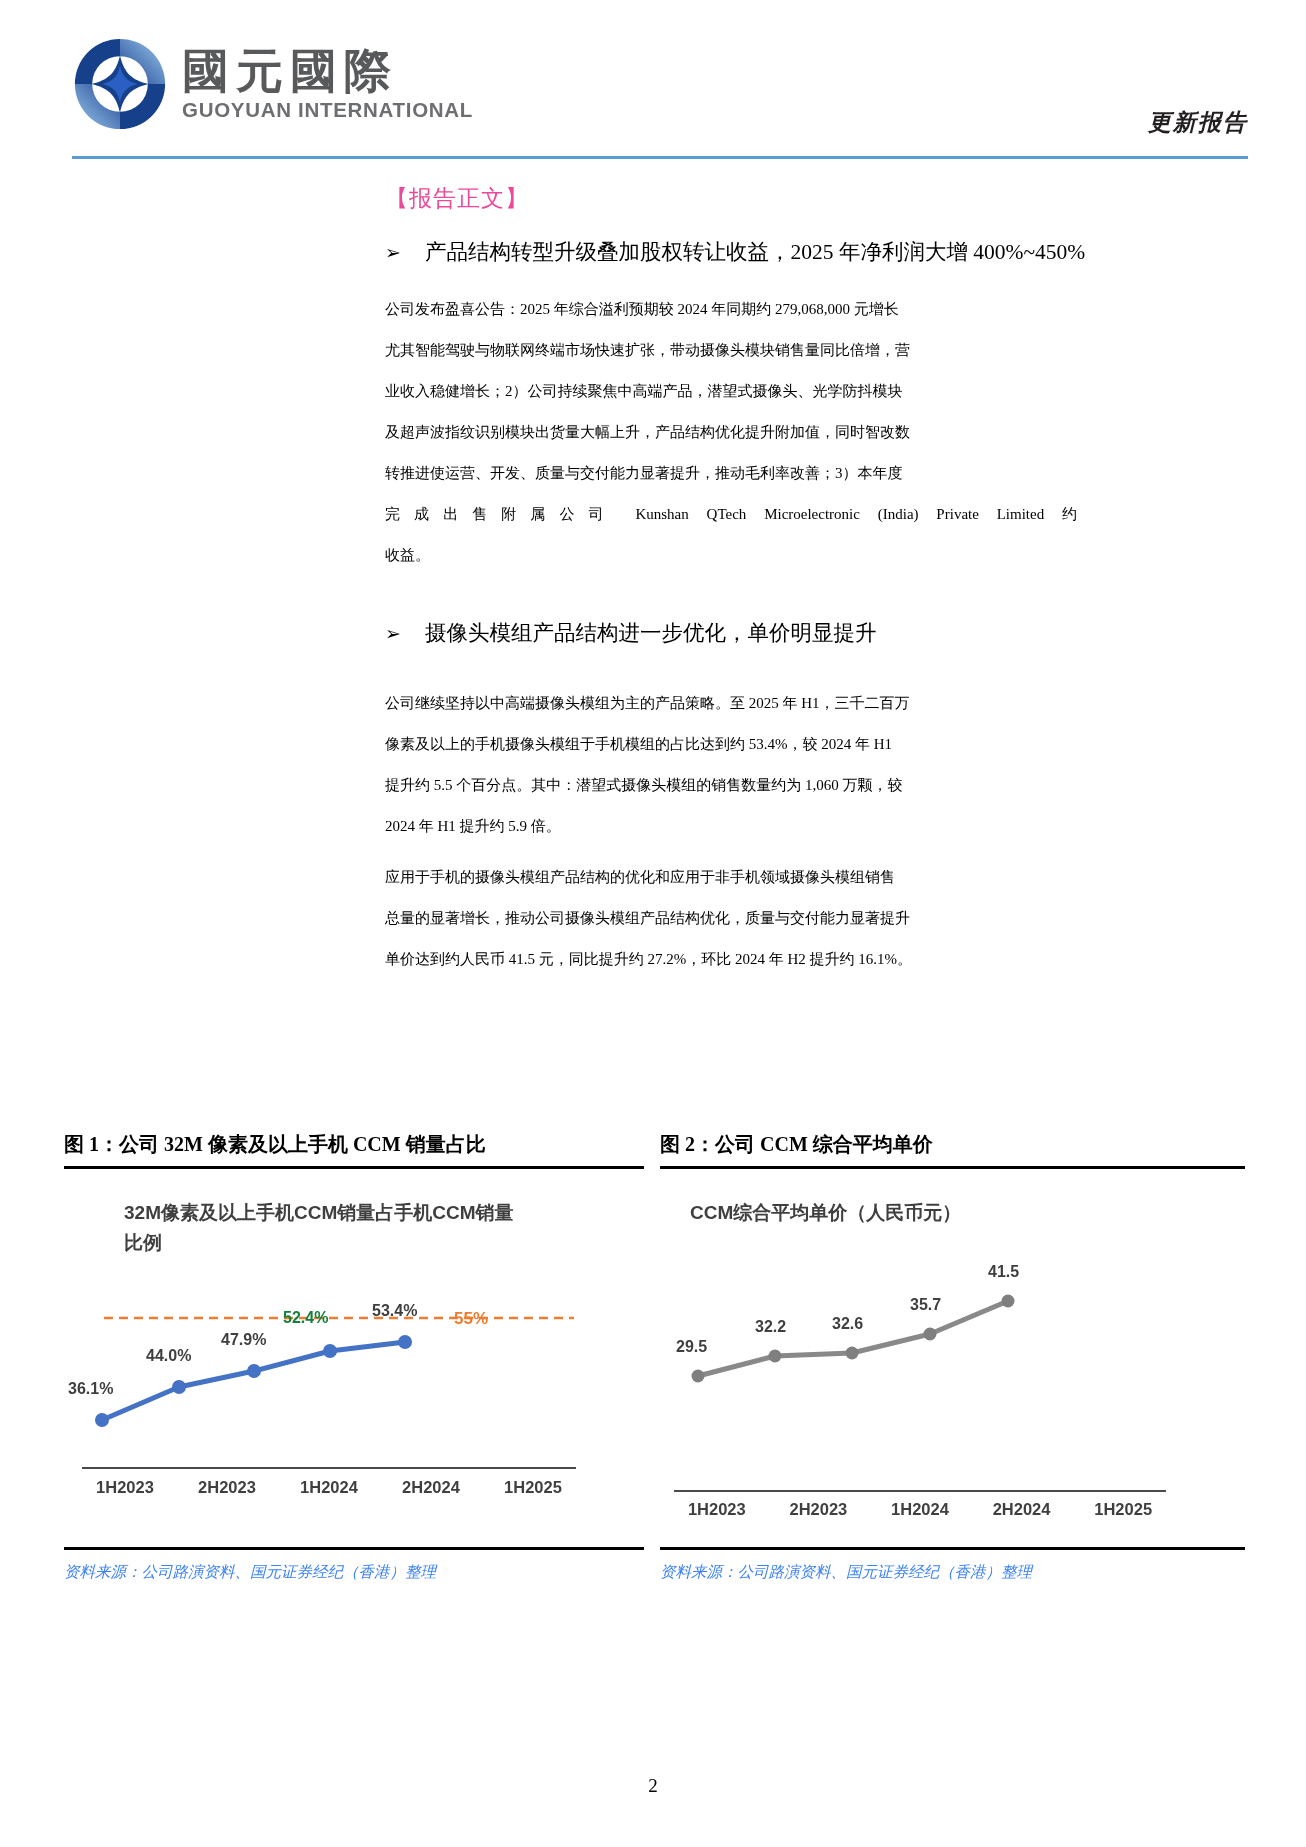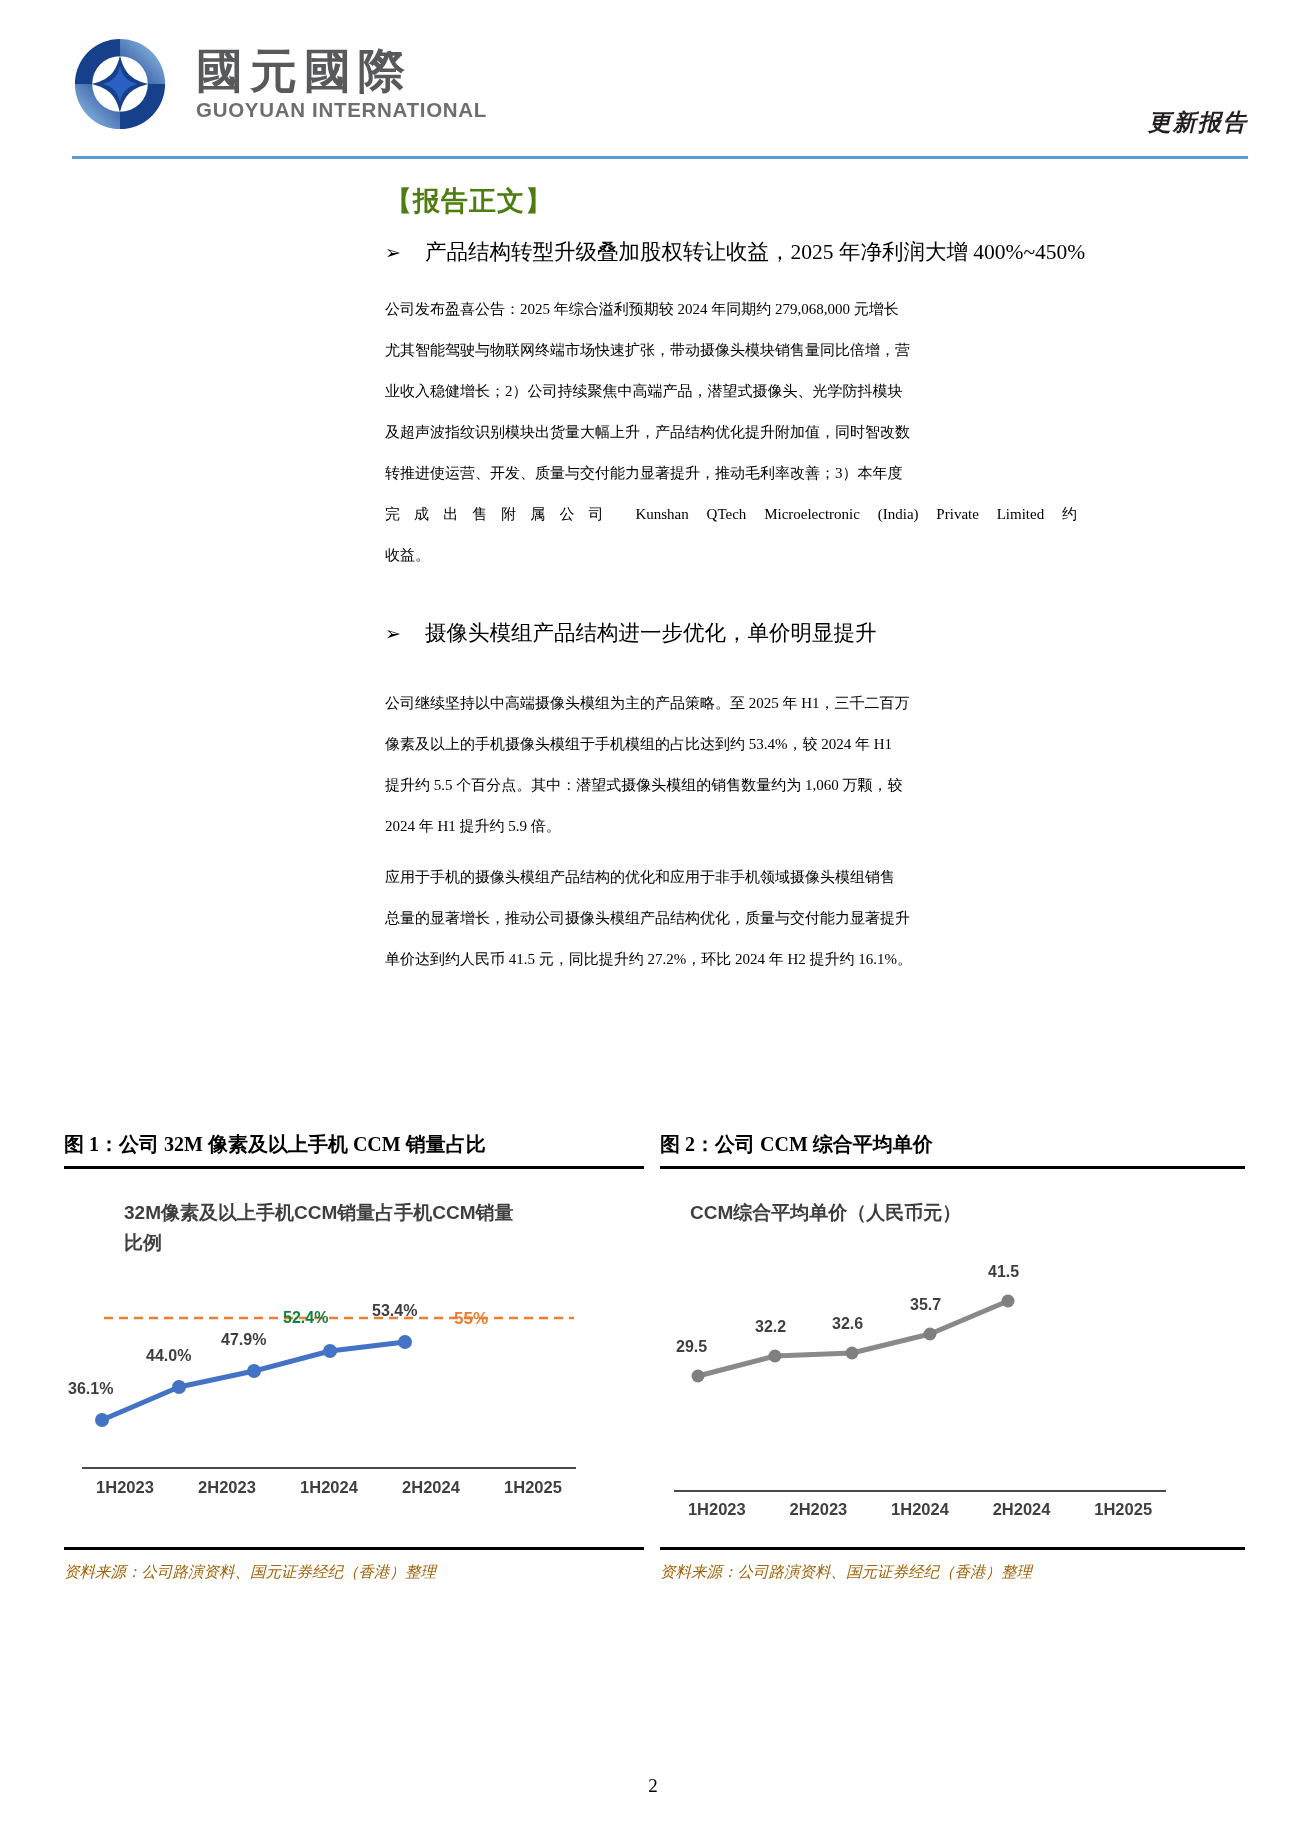--- a/index.html
+++ b/index.html
@@ -25,21 +25,21 @@
     height: 175px;
   }
   .logo-wrap {
     position: absolute;
     left: 72px; top: 36px;
     display: flex;
     align-items: center;
   }
   .logo-mark { width: 96px; height: 96px; flex: 0 0 96px; }
   .logo-text {
-    margin-left: 28px;
+    margin-left: 14px;
     display: flex;
     flex-direction: column;
     justify-content: center;
   }
   .logo-cn {
     font-family: "Liberation Sans", sans-serif;
     font-size: 47px;
     font-weight: 700;
     color: #58595b;
     letter-spacing: 7px;
@@ -78,23 +78,23 @@
   .content {
     position: absolute;
     left: 0; top: 175px;
     width: 1306px;
   }
   .section-marker {
     position: absolute;
     left: 385px;
     top: 8px;
     font-family: "Liberation Serif", serif;
-    font-size: 27px;
-    font-weight: 700;
-    color: #4d7c0f;
+    font-size: 23px;
+    font-weight: 400;
+    color: #ec4899;
     letter-spacing: 1px;
   }
 
   .bullet-head {
     position: absolute;
     left: 385px;
     width: 690px;
     font-family: "Liberation Serif", serif;
     font-size: 21.5px;
     font-weight: 400;
@@ -164,21 +164,21 @@
     font-size: 16.5px;
     color: #3f3f3f;
   }
   .axis-line { position: absolute; height: 2px; background: #4a4a4a; }
 
   .source-line {
     position: absolute;
     font-family: "Liberation Serif", serif;
     font-style: italic;
     font-size: 15.5px;
-    color: #a16207;
+    color: #3b82f6;
     white-space: nowrap;
   }
   .source-rule {
     position: absolute;
     height: 3px;
     background: #000;
   }
 
   .page-number {
     position: absolute;

